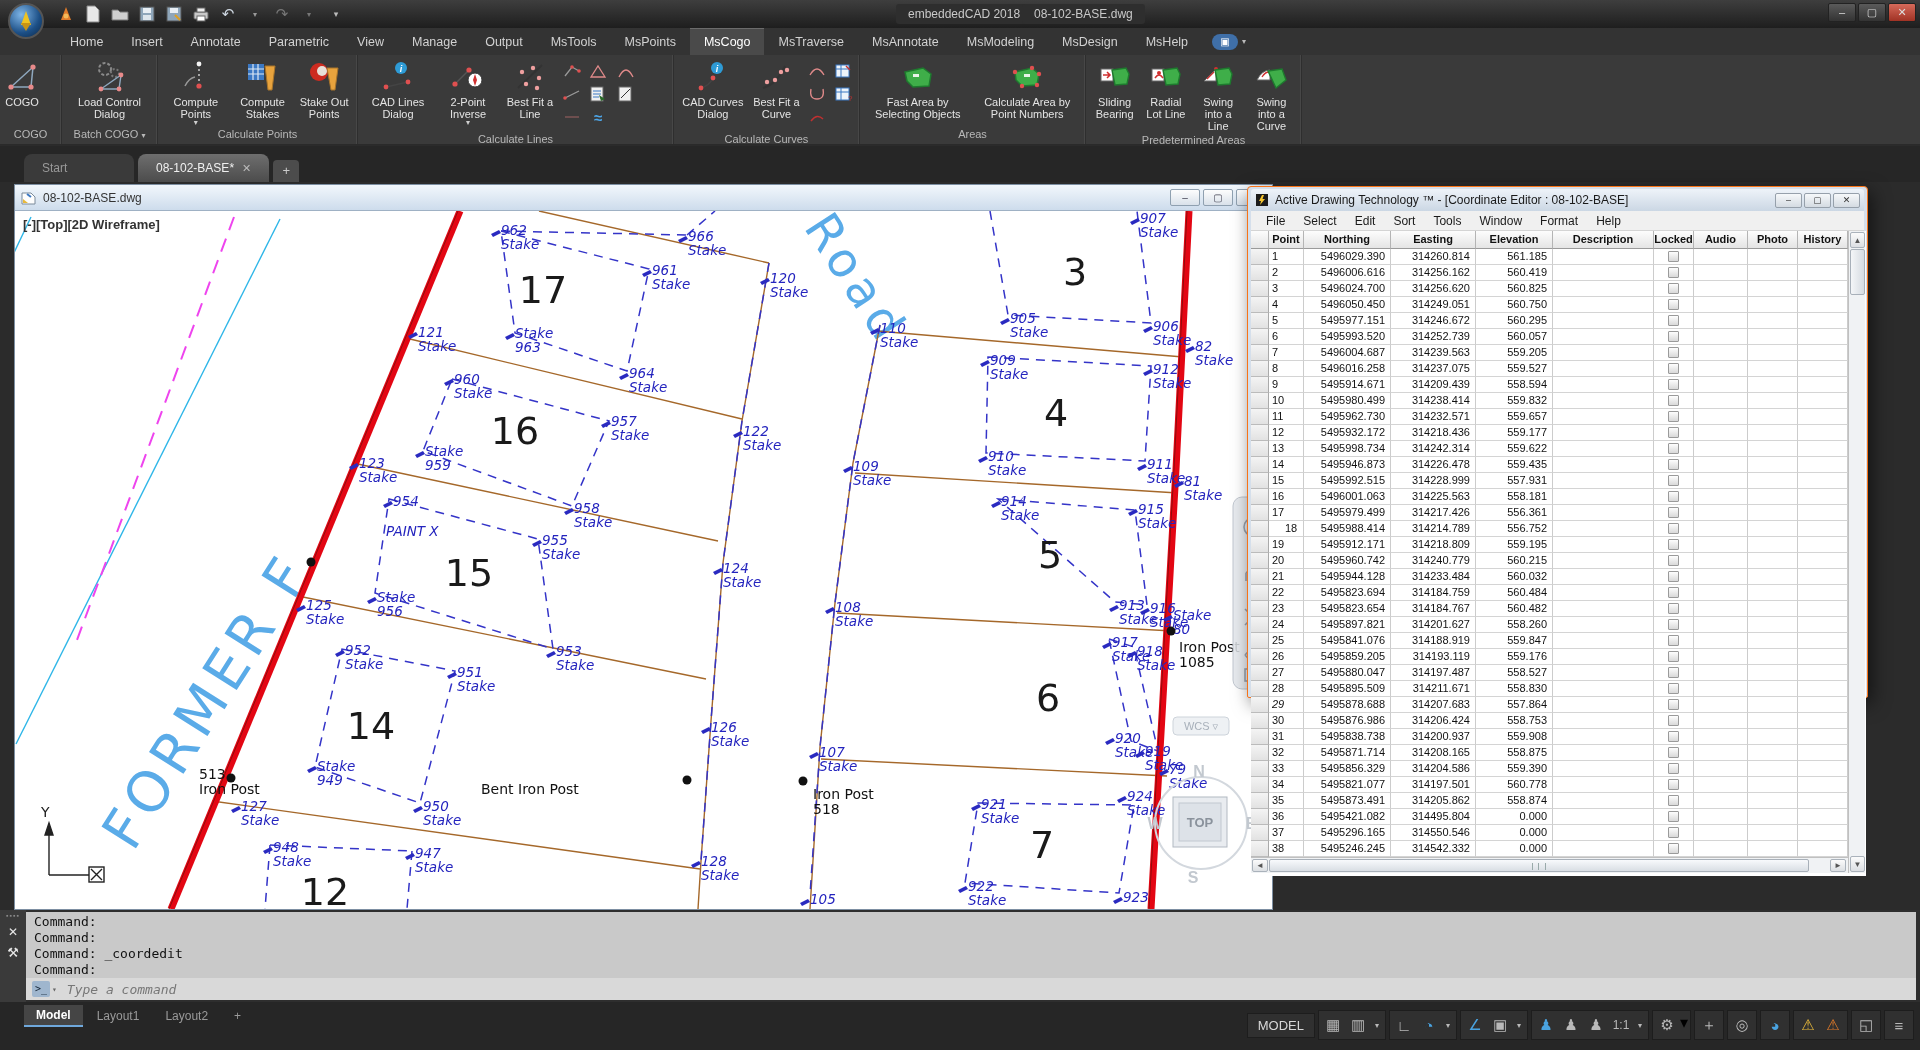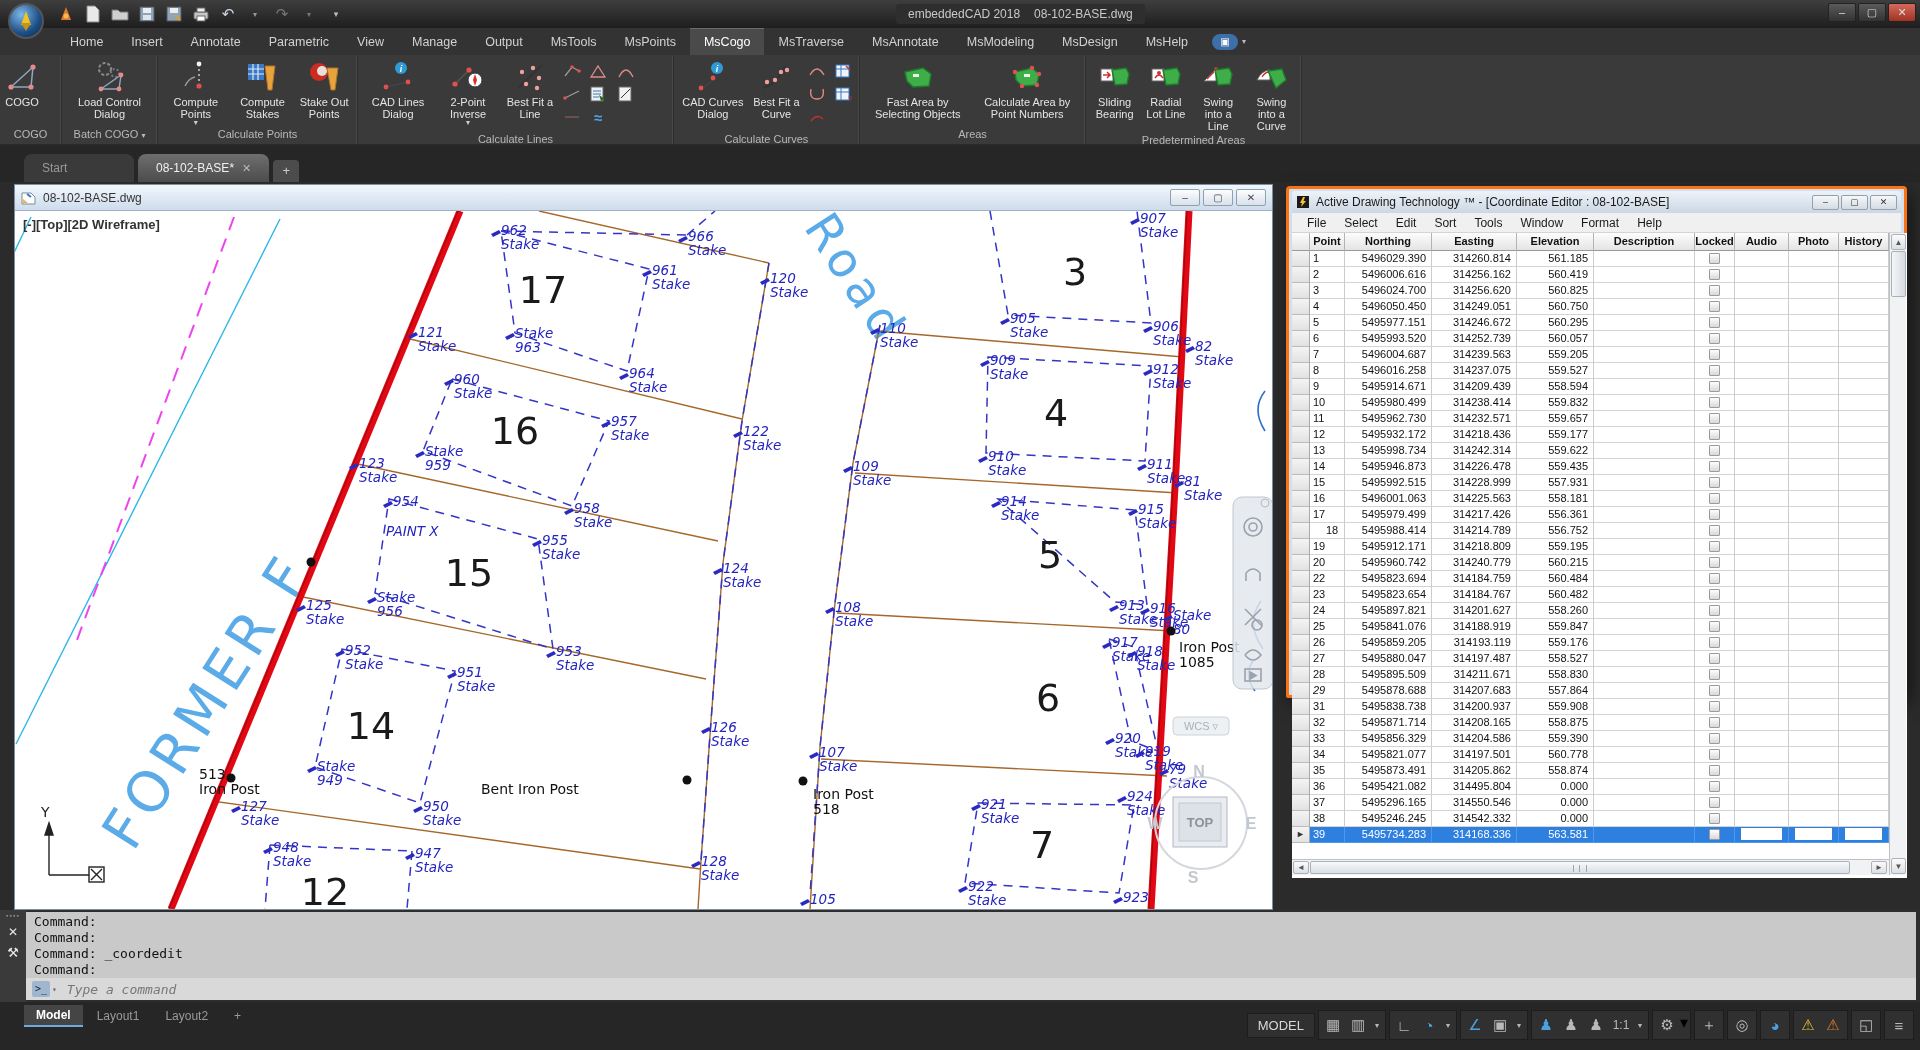--- a/index.html
+++ b/index.html
@@ -67,22 +67,22 @@
   #dwg-titlebar { position:absolute; left:0; top:0; width:100%; height:26px;
     background:linear-gradient(#f2f7fc,#cddcec); border-bottom:1px solid #9fb1c4;
     display:flex; align-items:center; padding:0 6px; font-size:12px; color:#333; gap:6px; }
   #dwg-buttons { position:absolute; right:6px; top:4px; display:flex; gap:3px; }
   .dbtn { width:30px; height:17px; background:linear-gradient(#fdfdfd,#d9e1ea); border:1px solid #8fa0b0;
     border-radius:2px; font-size:10px; color:#445; text-align:center; line-height:15px; }
   #canvas-wrap { position:absolute; left:0; top:26px; width:1257px; height:698px; background:#fff; overflow:hidden; }
   #vplabel { position:absolute; left:8px; top:6px; font-size:13px; font-weight:bold; color:#333; z-index:5; }
 
   
-  #coordwin { position:absolute; left:1286px; top:186px; width:621px; height:512px;
-    background:#d5dfeb; border:3px solid #f97316; border-radius:4px 4px 2px 2px;
+  #coordwin { position:absolute; left:1247px; top:186px; width:621px; height:512px;
+    background:#d5dfeb; border:1px solid #f97316; border-radius:4px 4px 2px 2px;
     box-shadow:4px 6px 18px rgba(0,0,0,.55); z-index:40; }
   #coord-title { position:absolute; left:3px; top:2px; right:3px; height:22px; display:flex;
     align-items:center; gap:6px; padding:0 4px; font-size:12px; color:#1a1a1a;
     background:linear-gradient(#eef3f9,#cbd7e4); border-radius:3px 3px 0 0; }
   #coord-buttons { margin-left:auto; display:flex; gap:2px; }
   .cbtn { width:27px; height:15px; background:linear-gradient(#f6f8fa,#d4dbe2); border:1px solid #96a0ab;
     border-radius:2px; font-size:9px; color:#333; text-align:center; line-height:13px; }
   #coord-menubar { position:absolute; left:3px; top:24px; right:3px; height:20px; background:#f0f0f0;
     display:flex; align-items:center; padding-left:6px; border-bottom:1px solid #d4d4d4; }
   .cmenu { font-size:12px; color:#1a1a1a; padding:0 9px; }
@@ -1087,20 +1087,34 @@
             <div class="tc" style="width: 101px;"></div>
             <div class="tc" style="width: 40px;">
               <div class="chk"></div>
             </div>
             <div class="tc" style="width: 54px;"></div>
             <div class="tc" style="width: 50px;"></div>
             <div class="tc" style="width: 50px;"></div>
           </div>
           <div class="trow">
             <div class="rowhdr" style="width: 18px;"></div>
+            <div class="tc pt" style="width: 35px;">21</div>
+            <div class="tc num" style="width: 87px;">5495944.128</div>
+            <div class="tc num" style="width: 85px;">314233.484</div>
+            <div class="tc num" style="width: 77px;">560.032</div>
+            <div class="tc" style="width: 101px;"></div>
+            <div class="tc" style="width: 40px;">
+              <div class="chk"></div>
+            </div>
+            <div class="tc" style="width: 54px;"></div>
+            <div class="tc" style="width: 50px;"></div>
+            <div class="tc" style="width: 50px;"></div>
+          </div>
+          <div class="trow">
+            <div class="rowhdr" style="width: 18px;"></div>
             <div class="tc pt" style="width: 35px;">22</div>
             <div class="tc num" style="width: 87px;">5495823.694</div>
             <div class="tc num" style="width: 85px;">314184.759</div>
             <div class="tc num" style="width: 77px;">560.484</div>
             <div class="tc" style="width: 101px;"></div>
             <div class="tc" style="width: 40px;">
               <div class="chk"></div>
             </div>
             <div class="tc" style="width: 54px;"></div>
             <div class="tc" style="width: 50px;"></div>
@@ -1189,20 +1203,34 @@
             <div class="tc" style="width: 54px;"></div>
             <div class="tc" style="width: 50px;"></div>
             <div class="tc" style="width: 50px;"></div>
           </div>
           <div class="trow">
             <div class="rowhdr" style="width: 18px;"></div>
             <div class="tc pt" style="width: 35px; font-style: italic;">29</div>
             <div class="tc num" style="width: 87px;">5495878.688</div>
             <div class="tc num" style="width: 85px;">314207.683</div>
             <div class="tc num" style="width: 77px;">557.864</div>
+            <div class="tc" style="width: 101px;"></div>
+            <div class="tc" style="width: 40px;">
+              <div class="chk"></div>
+            </div>
+            <div class="tc" style="width: 54px;"></div>
+            <div class="tc" style="width: 50px;"></div>
+            <div class="tc" style="width: 50px;"></div>
+          </div>
+          <div class="trow">
+            <div class="rowhdr" style="width: 18px;"></div>
+            <div class="tc pt" style="width: 35px;">30</div>
+            <div class="tc num" style="width: 87px;">5495876.986</div>
+            <div class="tc num" style="width: 85px;">314206.424</div>
+            <div class="tc num" style="width: 77px;">558.753</div>
             <div class="tc" style="width: 101px;"></div>
             <div class="tc" style="width: 40px;">
               <div class="chk"></div>
             </div>
             <div class="tc" style="width: 54px;"></div>
             <div class="tc" style="width: 50px;"></div>
             <div class="tc" style="width: 50px;"></div>
           </div>
           <div class="trow">
             <div class="rowhdr" style="width: 18px;"></div>

